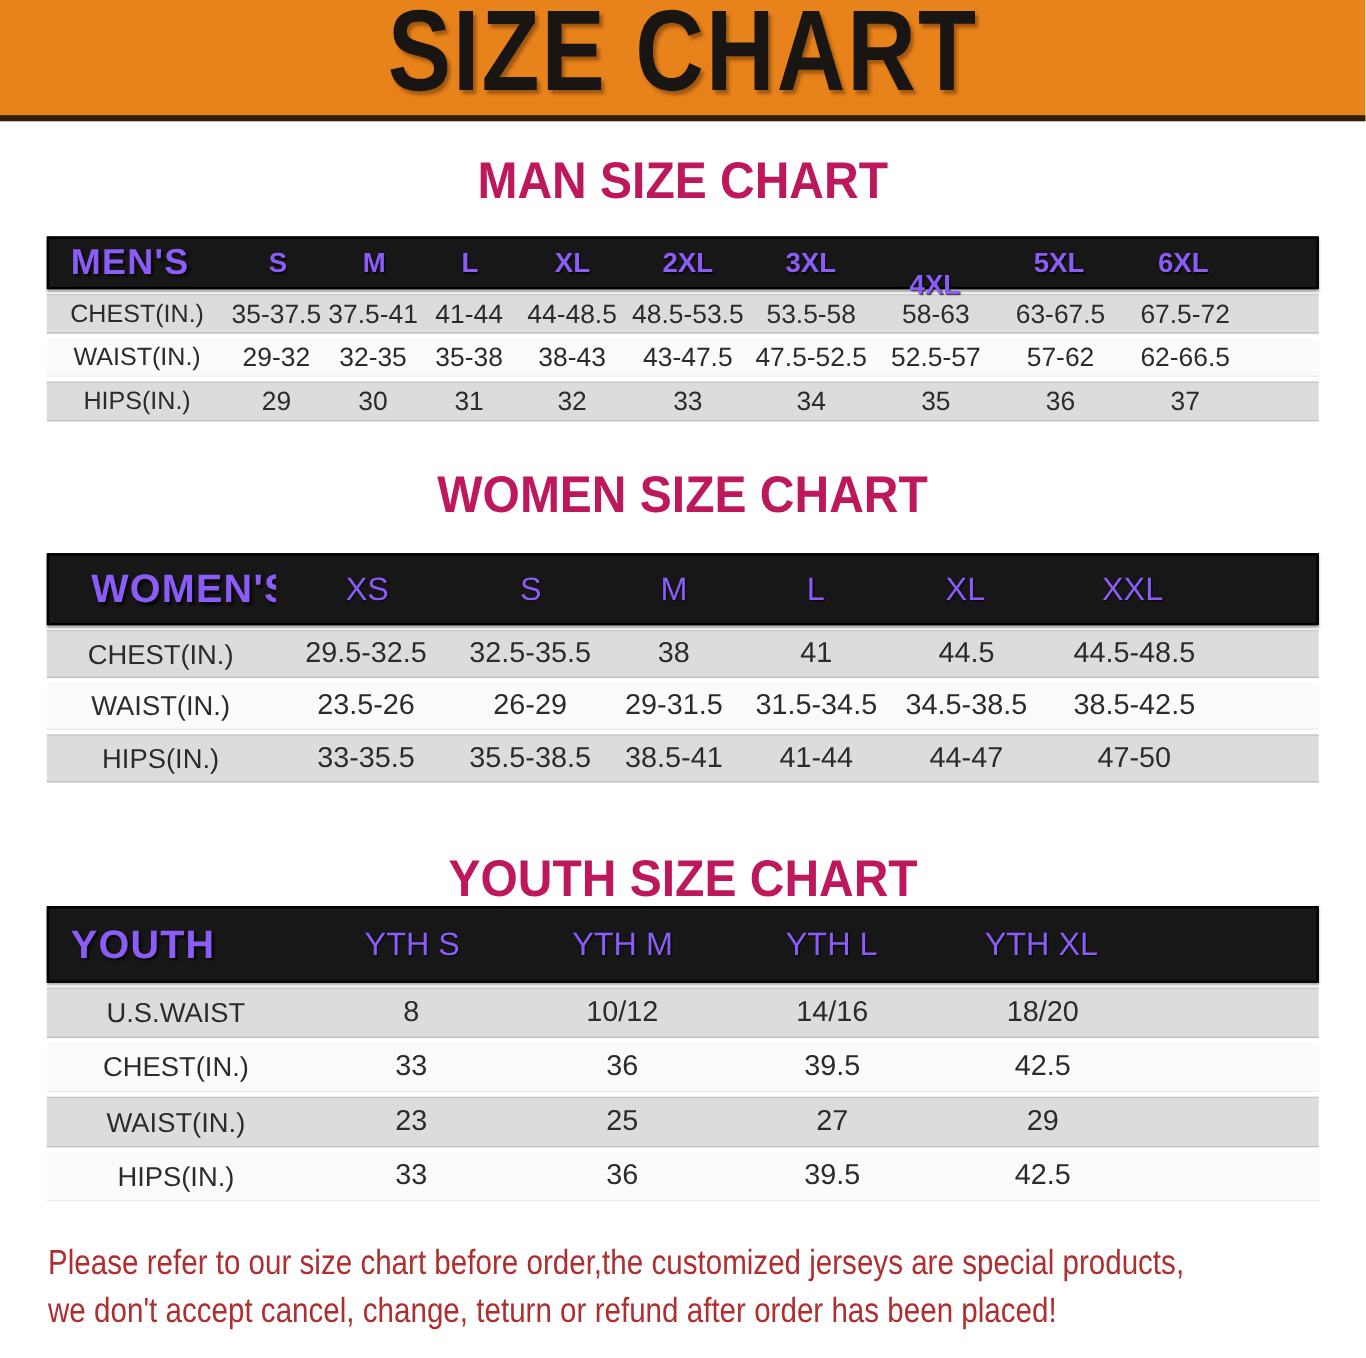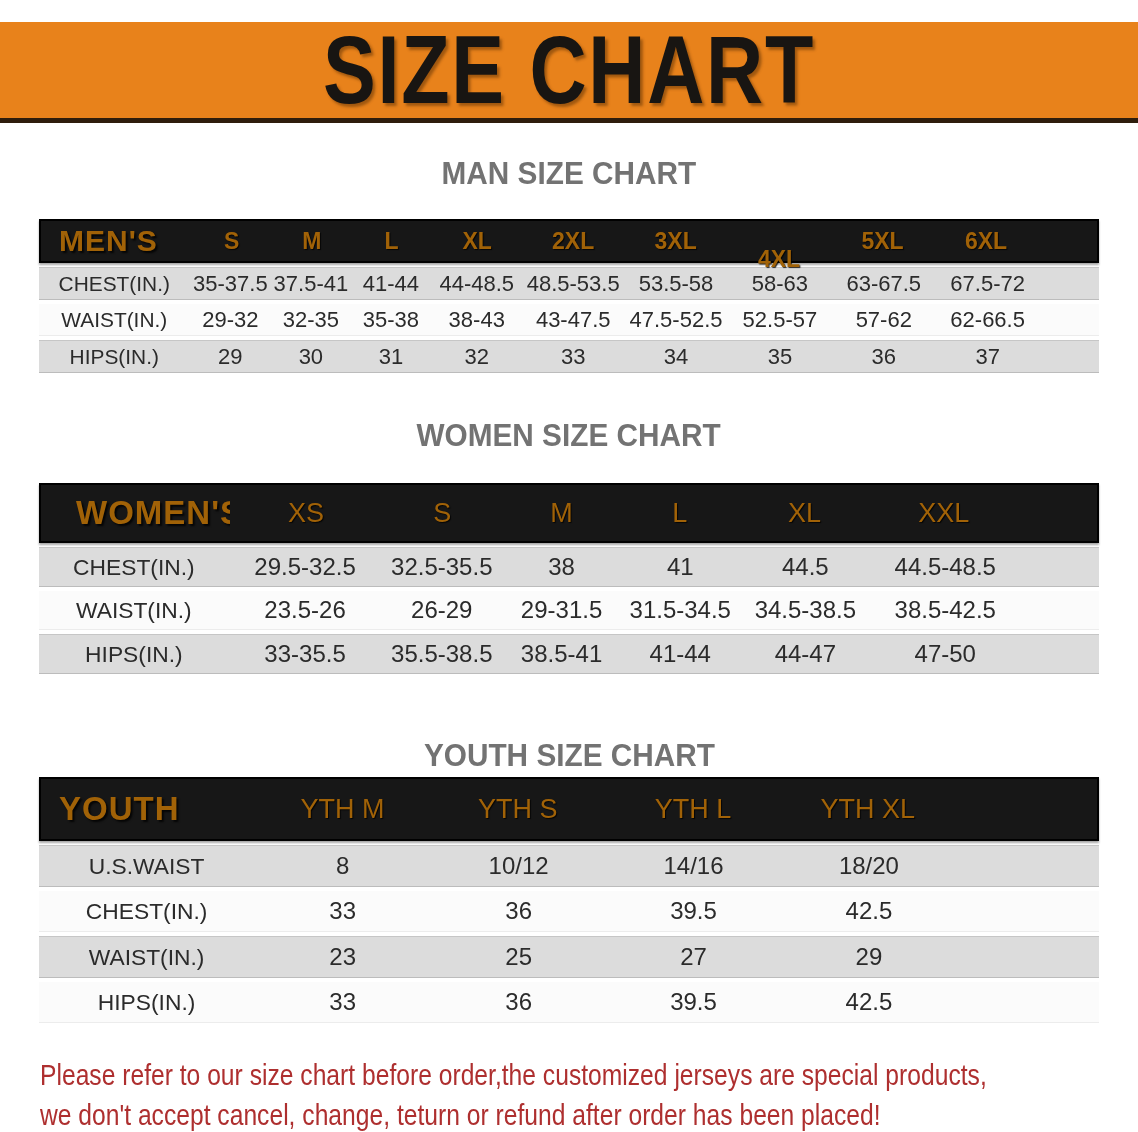--- a/index.html
+++ b/index.html
@@ -12,43 +12,42 @@
     font-family: "Liberation Sans", sans-serif;
   }
   .page { width: 1138px; height: 1132px; background: #fff; }
 
   
   .banner {
     height: 96px;
     background: var(--banner_orange, #E8821B);
     border-bottom: 5px solid #2e1d0c;
     display: flex;
-    align-items: center;
+    align-items: flex-end;
     justify-content: center;
-    margin-top: 22px;
   }
   .banner-title {
     display: inline-block;
     font-size: 92px;
     font-weight: bold;
     color: #181512;
     letter-spacing: 2px;
     transform: scaleX(0.86) scaleY(1.04);
     text-shadow: 3px 3px 3px rgba(70, 35, 0, 0.45);
     white-space: nowrap;
   }
 
   
   .section { text-align: center; }
   .section-heading {
     margin: 0;
-    font-size: 32px;
+    font-size: 43px;
     line-height: 44px;
     font-weight: bold;
-    color: #737373;
+    color: #be185d;
     letter-spacing: 0px;
   }
   .section-heading > span { display: inline-block; transform: scaleX(0.93); white-space: nowrap; }
   .men    .section-heading { margin-top: 28px; }
   .women  .section-heading { margin-top: 40px; }
   .youth  .section-heading { margin-top: 59px; }
 
   
   .size-table {
     width: 1060px;
@@ -57,21 +56,21 @@
   }
   .men   .size-table { margin-top: 24px; }
   .women .size-table { margin-top: 26px; }
   .youth .size-table { }
 
   .trow { display: flex; align-items: center; }
   .tcell { box-sizing: border-box; text-align: center; overflow: hidden; white-space: nowrap; }
 
   .thead {
     background: var(--header_black, #171717);
-    color: #a16207;
+    color: #8b5cf6;
     border: 2px solid #000;
     box-sizing: border-box;
     box-shadow: 0 2px 2px rgba(0,0,0,0.35);
   }
   .thead .label-cell {
     text-align: left;
     padding-left: 18px;
     font-weight: bold;
     letter-spacing: 1px;
     text-shadow: 2px 2px 2px rgba(0,0,0,0.8);
@@ -219,22 +218,22 @@
           <div class="tcell spacer" style="width: 7.5%;"></div>
         </div>
       </div>
   </section>
 
   <section class="section youth">
     <h2 class="section-heading"><span>YOUTH SIZE CHART</span></h2>
     <div class="size-table youth-table">
         <div class="trow thead">
           <div class="tcell label-cell" style="width: 20.3%;">YOUTH</div>
+          <div class="tcell head-cell" style="width: 16.7%;">YTH S</div>
           <div class="tcell head-cell" style="width: 16.5%;">YTH M</div>
-          <div class="tcell head-cell" style="width: 16.7%;">YTH S</div>
           <div class="tcell head-cell" style="width: 16.5%;">YTH L</div>
           <div class="tcell head-cell" style="width: 16.6%;">YTH XL</div>
           <div class="tcell spacer" style="width: 13.4%;"></div>
         </div>
         <div class="trow drow alt-gray">
           <div class="tcell row-label" style="width: 20.3%;">U.S.WAIST</div>
           <div class="tcell val-cell" style="width: 16.7%;">8</div>
           <div class="tcell val-cell" style="width: 16.5%;">10/12</div>
           <div class="tcell val-cell" style="width: 16.5%;">14/16</div>
           <div class="tcell val-cell" style="width: 16.6%;">18/20</div>

